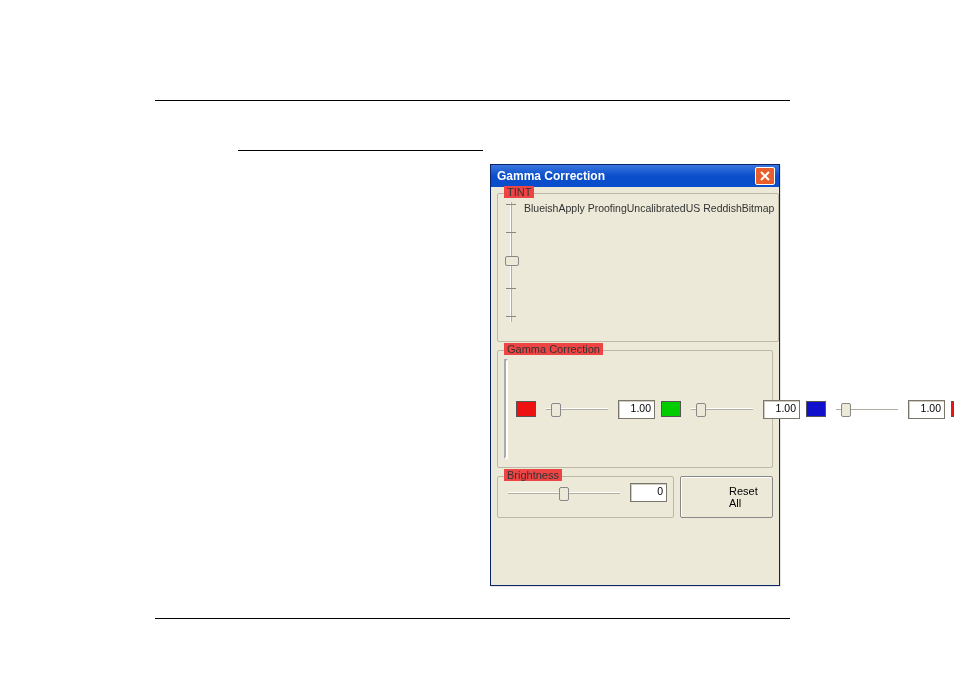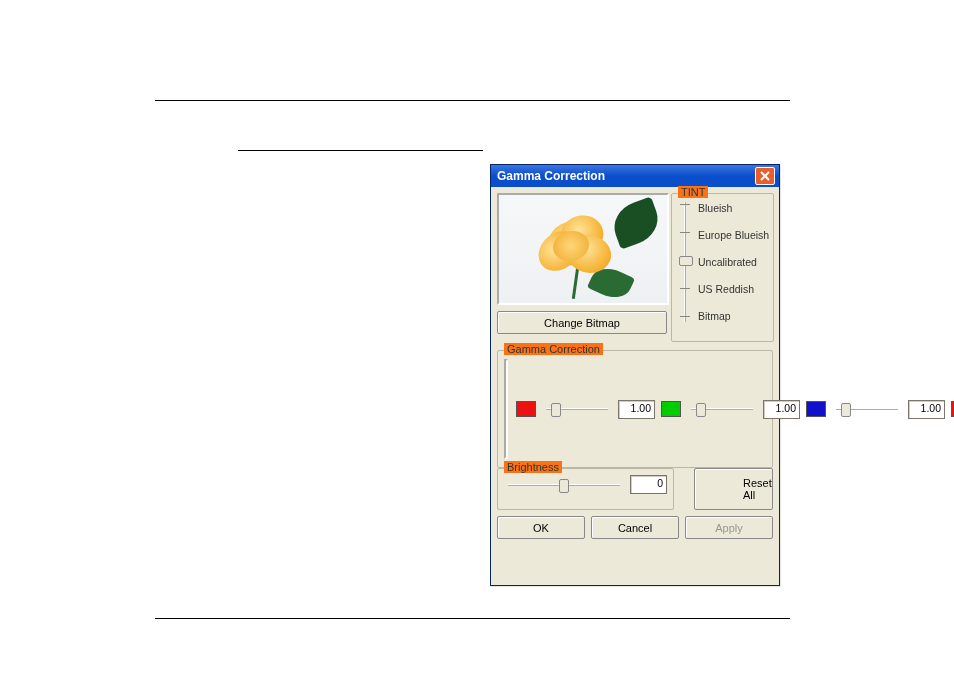--- a/index.html
+++ b/index.html
@@ -109,21 +109,21 @@
     border: 1px solid #bdb8a6;
     border-radius: 2px;
     padding: 6px 4px 4px 4px;
     position: relative;
     margin: 0;
   }
   .fieldset .legend {
     position: absolute;
     top: -8px;
     left: 6px;
-    background: #f97316;
+    background: #ef4444;
     padding: 0 3px;
     font-size: 11px;
     color: #333;
   }
   .tint-box {
     flex: 1;
     height: 137px;
     display: flex;
     gap: 6px;
   }
@@ -139,21 +139,21 @@
     background: #b0ada0;
     box-shadow: inset 1px 0 0 #fff;
   }
   .vtrack .tick {
     position:absolute; left:2px; width:10px; height:1px; background:#8a887c;
   }
   .vtrack .thumb {
     position:absolute; left:1px; width:12px; height:8px;
     background:#ece9d8; border:1px solid #888; border-radius:2px;
   }
-  .tint-labels { display:flex; flex-direction:column; justify-content:space-between; height:120px; margin-top:2px;gap:7px;}
+  .tint-labels { display:flex; flex-direction:row; justify-content:space-between; height:120px; margin-top:2px;}
   .tint-labels span { font-size: 10.5px; color:#333; white-space:nowrap;}
   .gc-box { margin-top: 8px; padding-bottom:8px;}
   .gc-row { display:flex; gap:8px; }
   .curve {
     width: 96px; height: 96px;
     border: 2px inset #fff;
     background: #d6d3c7;
     position: relative;
     margin: 2px 0 0 2px;
   }
@@ -176,21 +176,21 @@
   }
   .hslider .thumb {
     position:absolute; top:3px; width:8px; height:12px;
     background:#ece9d8; border:1px solid #888; border-radius:2px;
   }
   .valbox {
     width:32px; height:16px; border:1px solid #7a776a;
     background:#fff; font-size:10.5px; text-align:right;
     padding: 1px 3px 0 0; box-shadow: inset 1px 1px 0 #d0cdc0;
   }
-  .bright-row { display:flex; gap:20px; }
+  .bright-row { display:flex; gap:6px; margin-top:8px; }
   .bright-box { flex:1; padding:6px 6px 8px 6px;}
   .bright-inner{display:flex;align-items:center;gap:6px;}
   .reset-btn { width:72px; height:40px;padding-left:48px; }
   .btn-row { display:flex; gap:6px; margin-top:6px; }
   .btn-row .btn { flex:1; }
   .btn.disabled { color:#9a978a; }
 </style>
 </head>
 <body>
 
@@ -204,55 +204,35 @@
     <span class="spacer"></span>
     <div class="close-btn">
       <svg viewBox="0 0 10 10">
         <path d="M1 1 L9 9 M9 1 L1 9" stroke="#fff" stroke-width="2" fill="none"></path>
       </svg>
     </div>
   </div>
 
   <div class="body">
     <div class="toprow">
-      <div class="preview-col">
-        <div class="preview-frame">
-          <div class="rose">
-            <div class="bg"></div>
-            <div class="leaf1"></div>
-            <div class="leaf2"></div>
-            <div class="stem"></div>
-            <div class="bloom">
-              <div class="petal p1"></div>
-              <div class="petal p2"></div>
-              <div class="petal p3"></div>
-              <div class="petal p4"></div>
-              <div class="petal p5"></div>
-            </div>
-          </div>
-        </div>
-        <div class="btn change-btn">
-          <span>Change Bitmap</span>
-        </div>
-      </div>
 
       <div class="fieldset tint-box">
         <span class="legend">TINT</span>
         <div class="vtrack">
           <div class="rail"></div>
           <div class="tick" style="top:2px"></div>
           <div class="tick" style="top:30px"></div>
           <div class="tick" style="top:58px"></div>
           <div class="tick" style="top:86px"></div>
           <div class="tick" style="top:114px"></div>
           <div class="thumb" id="tint-thumb" style="top: 54px;"></div>
         </div>
         <div class="tint-labels">
           <span>Blueish</span>
-          <span>Europe Blueish</span>
+          <span>Apply Proofing</span>
           <span>Uncalibrated</span>
           <span>US Reddish</span>
           <span>Bitmap</span>
         </div>
       </div>
     </div>
 
     <div class="fieldset gc-box">
       <span class="legend">Gamma Correction</span>
       <div class="gc-row">
@@ -307,25 +287,14 @@
             <div class="thumb" id="bright-thumb" style="left: calc(50% - 5px);"></div>
           </div>
           <div class="valbox">0</div>
         </div>
       </div>
       <div class="btn reset-btn">
         <span>Reset All</span>
       </div>
     </div>
 
-    <div class="btn-row">
-      <div class="btn">
-          <span>OK</span>
-        </div>
-      <div class="btn">
-          <span>Cancel</span>
-        </div>
-      <div class="btn disabled">
-          <span>Apply</span>
-        </div>
-    </div>
   </div>
 </div>
 
 </body></html>

